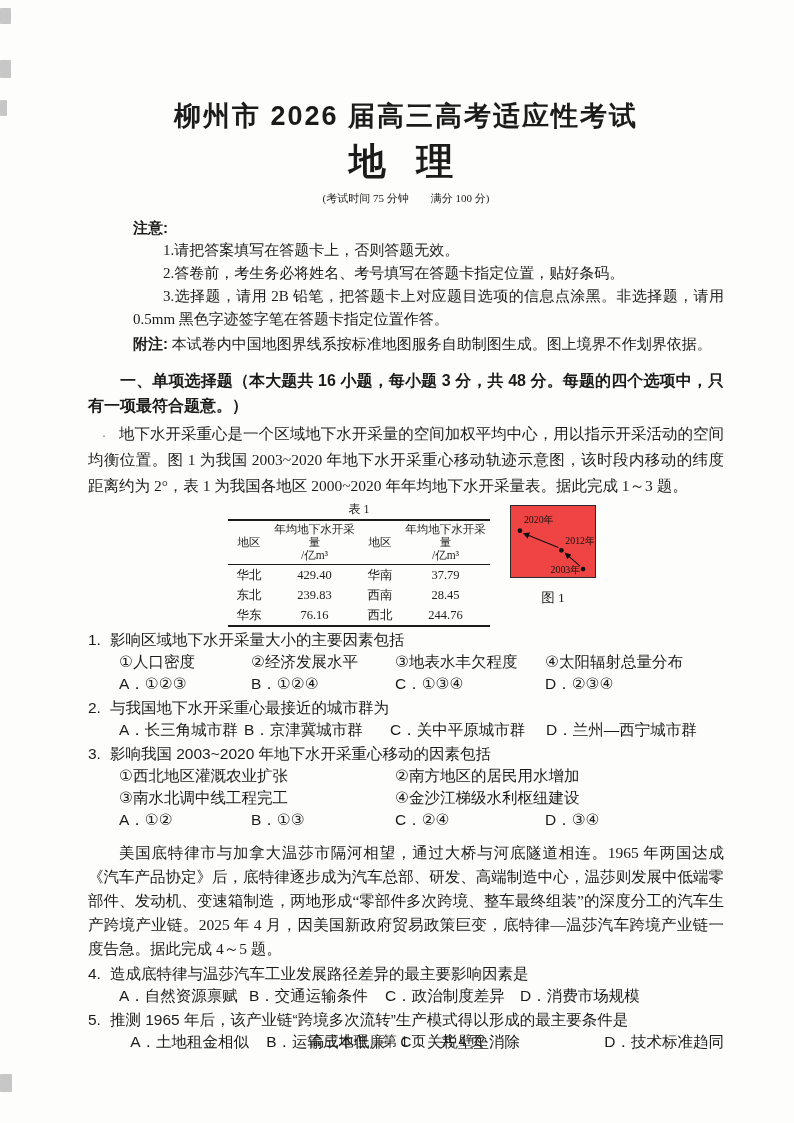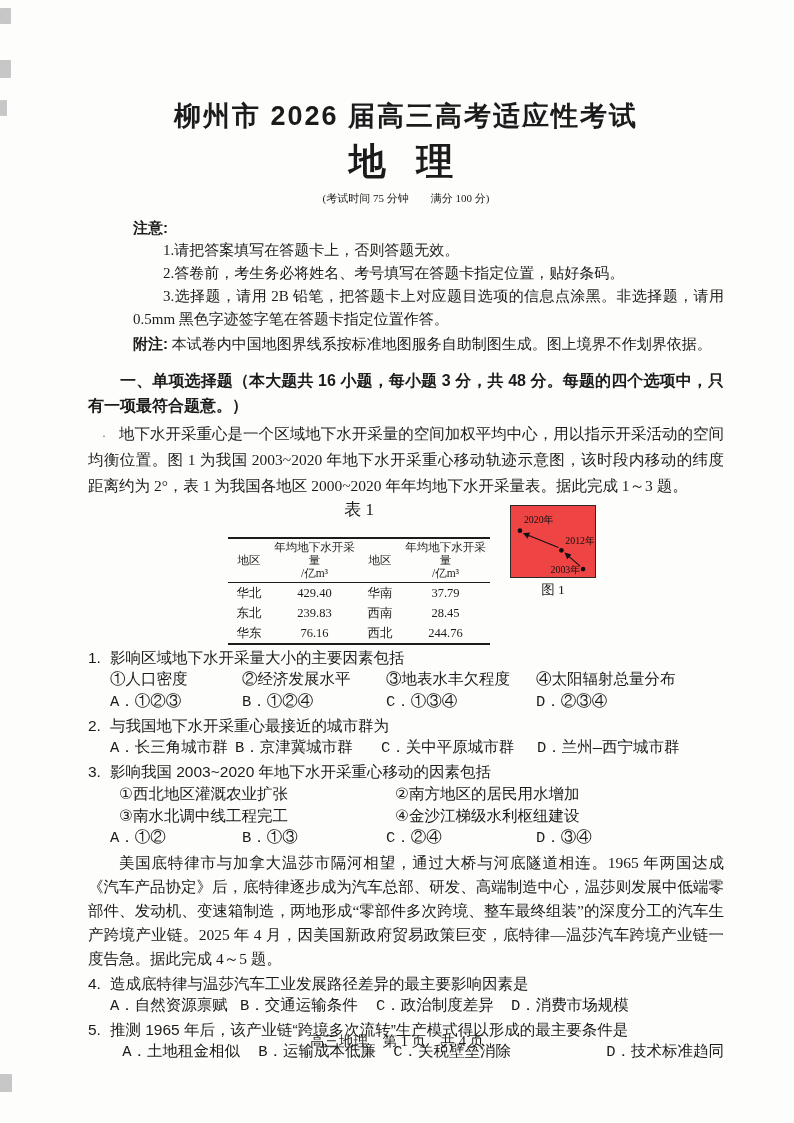--- a/index.html
+++ b/index.html
@@ -56,41 +56,41 @@
     text-indent: 2em;
     text-align: justify;
   }
 
   .passage { position: relative; margin-top: 3px; font-size: 15.5px; line-height: 26px; text-indent: 2em; text-align: justify; }
   .stray-mark { position: absolute; left: 14px; top: 2px; font-size: 12px; color: #555; text-indent: 0; }
 
   
   .media-row { display: flex; align-items: flex-start; margin-top: 3px; }
   .table-wrap { margin-left: 140px; width: 262px; }
-  .tcaption { text-align: center; font-size: 17px; line-height: 15px; margin-bottom: 20px; }
+  .tcaption { text-align: center; font-size: 12px; line-height: 15px; margin-bottom: 2px; }
   table.three-line { border-collapse: collapse; width: 100%; border-top: 2px solid #1b1b1b; border-bottom: 2px solid #1b1b1b; }
   table.three-line th { border-bottom: 1px solid #1b1b1b; font-weight: normal; font-size: 11.5px; line-height: 13px; padding: 2px 1px; text-align: center; }
   table.three-line td { font-size: 12.5px; padding: 3px 1px 2px; text-align: center; line-height: 15px; font-family: Liberation Serif, serif; }
   .col-region { width: 42px; }
   .col-value  { width: 89px; }
 
   .figure-wrap { margin-left: 20px; padding-top: 3px; }
   .fig-box { width: 86px; height: 73px; border: 1.4px solid #2a2a2a; background: #ef4444; }
-  .fcaption { text-align: center; font-size: 13.5px; line-height: 15px; margin-top: 4px; }
+  .fcaption { text-align: center; font-size: 13.5px; line-height: 15px; margin-top: 12px; }
   .fig-box svg text { font-family: "Liberation Serif", "DejaVu Serif", serif; font-size: 10px; fill: #111; }
 
   
   .question { font-size: 15.5px; }
   .qstem { line-height: 22px; margin-top: 2px; text-align: justify; }
   .qnum { margin-right: 9px; }
-  .opt4 { display: grid; grid-template-columns: 132px 144px 150px auto; margin-left: 22px; line-height: 22px; font-family: Liberation Mono, monospace; }
+  .opt4 { display: grid; grid-template-columns: 132px 144px 150px auto; margin-left: 31px; line-height: 22px; }
   .opt2 { display: grid; grid-template-columns: 276px auto; margin-left: 31px; line-height: 22px; }
   .optline span { white-space: nowrap; }
 
-  .passage2 { margin-top: 2px; font-size: 15.5px; line-height: 24px; text-indent: 2em; text-align: justify; }
+  .passage2 { margin-top: 10px; font-size: 15.5px; line-height: 24px; text-indent: 2em; text-align: justify; }
 
   .footer {
     position: absolute;
     top: 1032px; left: 0;
     width: 100%;
     text-align: center;
     font-size: 14.5px;
   }
 </style>
 </head>

